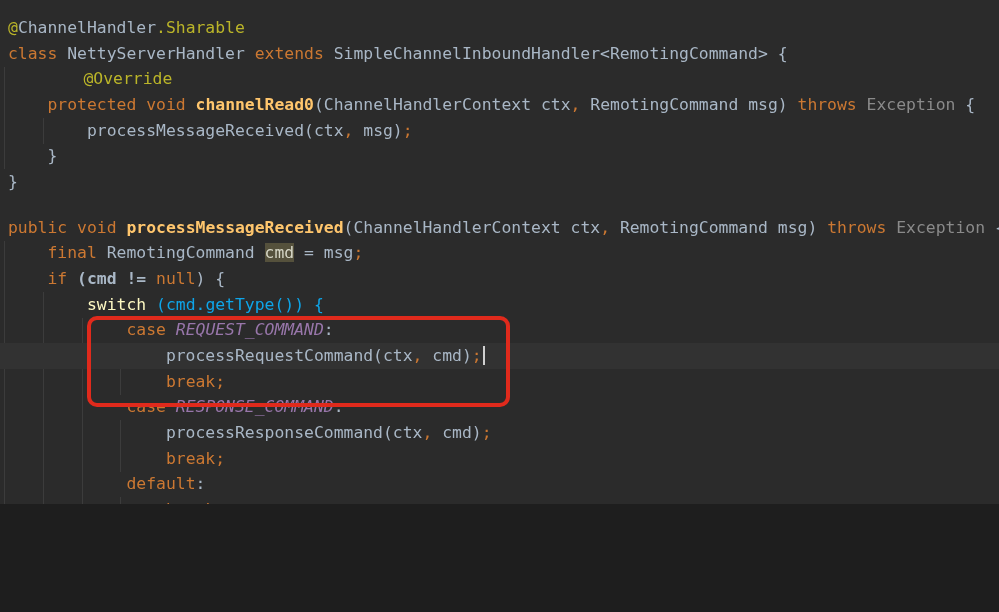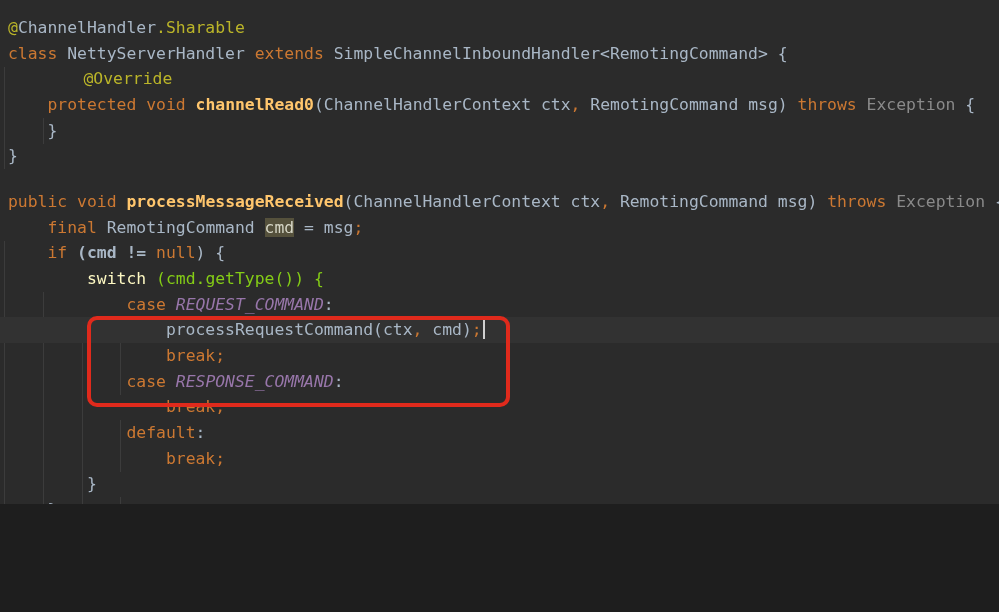--- a/index.html
+++ b/index.html
@@ -54,31 +54,33 @@
     <div class="guide" style="left:120px;top:343px; height:52px;"></div>
     <div class="guide" style="left:120px;top:420px; height:52px;"></div>
     <div class="guide" style="left:120px;top:497px; height:26px;"></div>
   </div>
 
   <div class="lines" id="code-lines">
       <div class="code-line"><span class="tok-ann" style="color: rgb(187, 181, 41);">@</span><span class="tok-def" style="color: rgb(169, 183, 198);">ChannelHandler</span><span class="tok-ann" style="color: rgb(187, 181, 41);">.Sharable</span></div>
       <div class="code-line"><span class="tok-kw" style="color: rgb(204, 120, 50);">class</span><span class="tok-def" style="color: rgb(169, 183, 198);"> NettyServerHandler </span><span class="tok-kw" style="color: rgb(204, 120, 50);">extends</span><span class="tok-def" style="color: rgb(169, 183, 198);"> SimpleChannelInboundHandler&lt;RemotingCommand&gt; {</span></div>
       <div class="code-line"><span class="tok-def" style="color: rgb(169, 183, 198);">    </span><span class="tok-ann" style="color: rgb(187, 181, 41); padding-left: 36px;">@Override</span></div>
       <div class="code-line"><span class="tok-def" style="color: rgb(169, 183, 198);">    </span><span class="tok-kw" style="color: rgb(204, 120, 50);">protected</span><span class="tok-def" style="color: rgb(169, 183, 198);"> </span><span class="tok-kw" style="color: rgb(204, 120, 50);">void</span><span class="tok-def" style="color: rgb(169, 183, 198);"> </span><span class="tok-mdecl" style="color: rgb(255, 198, 109);">channelRead0</span><span class="tok-def" style="color: rgb(169, 183, 198);">(ChannelHandlerContext ctx</span><span class="tok-pun" style="color: rgb(204, 120, 50);">,</span><span class="tok-def" style="color: rgb(169, 183, 198);"> RemotingCommand msg) </span><span class="tok-kw" style="color: rgb(204, 120, 50);">throws</span><span class="tok-def" style="color: rgb(169, 183, 198);"> </span><span class="tok-dim" style="color: rgb(138, 138, 138);">Exception</span><span class="tok-def" style="color: rgb(169, 183, 198);"> {</span></div>
+      <div class="code-line"><span class="tok-def" style="color: rgb(169, 183, 198);">        processMessageReceived(ctx</span><span class="tok-pun" style="color: rgb(204, 120, 50);">,</span><span class="tok-def" style="color: rgb(169, 183, 198);"> msg)</span><span class="tok-pun" style="color: rgb(204, 120, 50);">;</span></div>
       <div class="code-line"><span class="tok-def" style="color: rgb(169, 183, 198);">    }</span></div>
       <div class="code-line"><span class="tok-def" style="color: rgb(169, 183, 198);">}</span></div>
       <div class="code-line blank"></div>
       <div class="code-line"><span class="tok-kw" style="color: rgb(204, 120, 50);">public</span><span class="tok-def" style="color: rgb(169, 183, 198);"> </span><span class="tok-kw" style="color: rgb(204, 120, 50);">void</span><span class="tok-def" style="color: rgb(169, 183, 198);"> </span><span class="tok-mdecl" style="color: rgb(255, 198, 109);">processMessageReceived</span><span class="tok-def" style="color: rgb(169, 183, 198);">(ChannelHandlerContext ctx</span><span class="tok-pun" style="color: rgb(204, 120, 50);">,</span><span class="tok-def" style="color: rgb(169, 183, 198);"> RemotingCommand msg) </span><span class="tok-kw" style="color: rgb(204, 120, 50);">throws</span><span class="tok-def" style="color: rgb(169, 183, 198);"> </span><span class="tok-dim" style="color: rgb(138, 138, 138);">Exception</span><span class="tok-def" style="color: rgb(169, 183, 198);"> {</span></div>
       <div class="code-line"><span class="tok-def" style="color: rgb(169, 183, 198);">    </span><span class="tok-kw" style="color: rgb(204, 120, 50);">final</span><span class="tok-def" style="color: rgb(169, 183, 198);"> RemotingCommand </span><span class="tok-hl" style="color: rgb(214, 214, 198); background-color: rgb(85, 81, 60);">cmd</span><span class="tok-def" style="color: rgb(169, 183, 198);"> = msg</span><span class="tok-pun" style="color: rgb(204, 120, 50);">;</span></div>
       <div class="code-line"><span class="tok-def" style="color: rgb(169, 183, 198);">    </span><span class="tok-kw" style="color: rgb(204, 120, 50);">if</span><span class="tok-def" style="color: rgb(169, 183, 198); font-weight: bold;"> (cmd != </span><span class="tok-kw" style="color: rgb(204, 120, 50);">null</span><span class="tok-def" style="color: rgb(169, 183, 198);">) {</span></div>
-      <div class="code-line"><span class="tok-def" style="color: rgb(169, 183, 198);">        </span><span class="tok-kw" style="color: #fef9c3;">switch</span><span class="tok-def" style="color: #84cc16;"> (cmd.getType()) {</span></div>
+      <div class="code-line"><span class="tok-def" style="color: rgb(169, 183, 198);">        </span><span class="tok-kw" style="color: #fef9c3;">switch</span><span class="tok-def" style="color: #0ea5e9;"> (cmd.getType()) {</span></div>
       <div class="code-line"><span class="tok-def" style="color: rgb(169, 183, 198);">            </span><span class="tok-kw" style="color: rgb(204, 120, 50);">case</span><span class="tok-def" style="color: rgb(169, 183, 198);"> </span><span class="tok-const" style="color: rgb(152, 118, 170);">REQUEST_COMMAND</span><span class="tok-def" style="color: rgb(169, 183, 198);">:</span></div>
       <div class="code-line current"><span class="tok-def" style="color: rgb(169, 183, 198);">                processRequestCommand(ctx</span><span class="tok-pun" style="color: rgb(204, 120, 50);">,</span><span class="tok-def" style="color: rgb(169, 183, 198);"> cmd)</span><span class="tok-pun" style="color: rgb(204, 120, 50);">;</span><span class="caret"></span></div>
       <div class="code-line"><span class="tok-def" style="color: rgb(169, 183, 198);">                </span><span class="tok-kw" style="color: rgb(204, 120, 50);">break</span><span class="tok-pun" style="color: rgb(204, 120, 50);">;</span></div>
       <div class="code-line"><span class="tok-def" style="color: rgb(169, 183, 198);">            </span><span class="tok-kw" style="color: rgb(204, 120, 50);">case</span><span class="tok-def" style="color: rgb(169, 183, 198);"> </span><span class="tok-const" style="color: rgb(152, 118, 170);">RESPONSE_COMMAND</span><span class="tok-def" style="color: rgb(169, 183, 198);">:</span></div>
+      <div class="code-line"><span class="tok-def" style="color: rgb(169, 183, 198);">                processResponseCommand(ctx</span><span class="tok-pun" style="color: rgb(204, 120, 50);">,</span><span class="tok-def" style="color: rgb(169, 183, 198);"> cmd)</span><span class="tok-pun" style="color: rgb(204, 120, 50);">;</span></div>
       <div class="code-line"><span class="tok-def" style="color: rgb(169, 183, 198);">                </span><span class="tok-kw" style="color: rgb(204, 120, 50);">break</span><span class="tok-pun" style="color: rgb(204, 120, 50);">;</span></div>
       <div class="code-line"><span class="tok-def" style="color: rgb(169, 183, 198);">            </span><span class="tok-kw" style="color: rgb(204, 120, 50);">default</span><span class="tok-def" style="color: rgb(169, 183, 198);">:</span></div>
       <div class="code-line"><span class="tok-def" style="color: rgb(169, 183, 198);">                </span><span class="tok-kw" style="color: rgb(204, 120, 50);">break</span><span class="tok-pun" style="color: rgb(204, 120, 50);">;</span></div>
       <div class="code-line"><span class="tok-def" style="color: rgb(169, 183, 198);">        }</span></div>
       <div class="code-line"><span class="tok-def" style="color: rgb(169, 183, 198);">    }</span></div>
       <div class="code-line"><span class="tok-def" style="color: rgb(169, 183, 198);">}</span></div>
     </div>
 
   <div class="annotation-box"></div>
 

